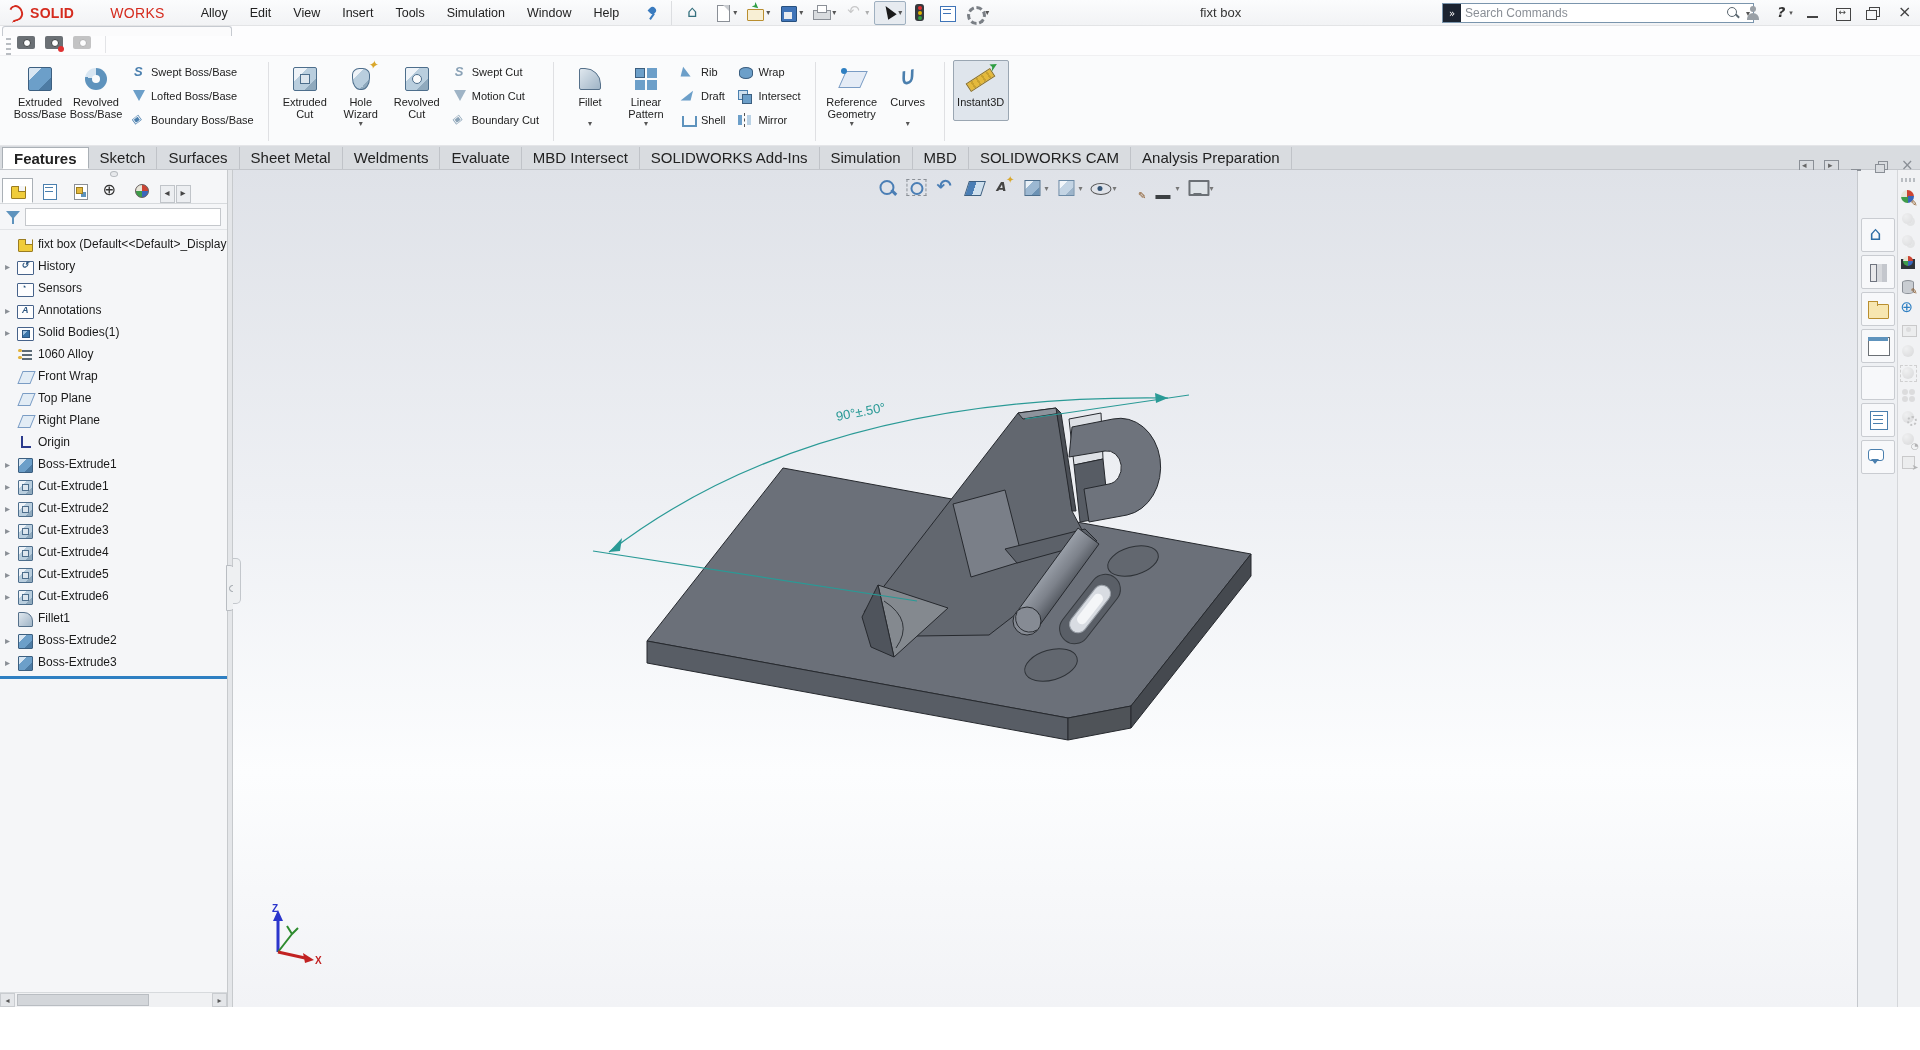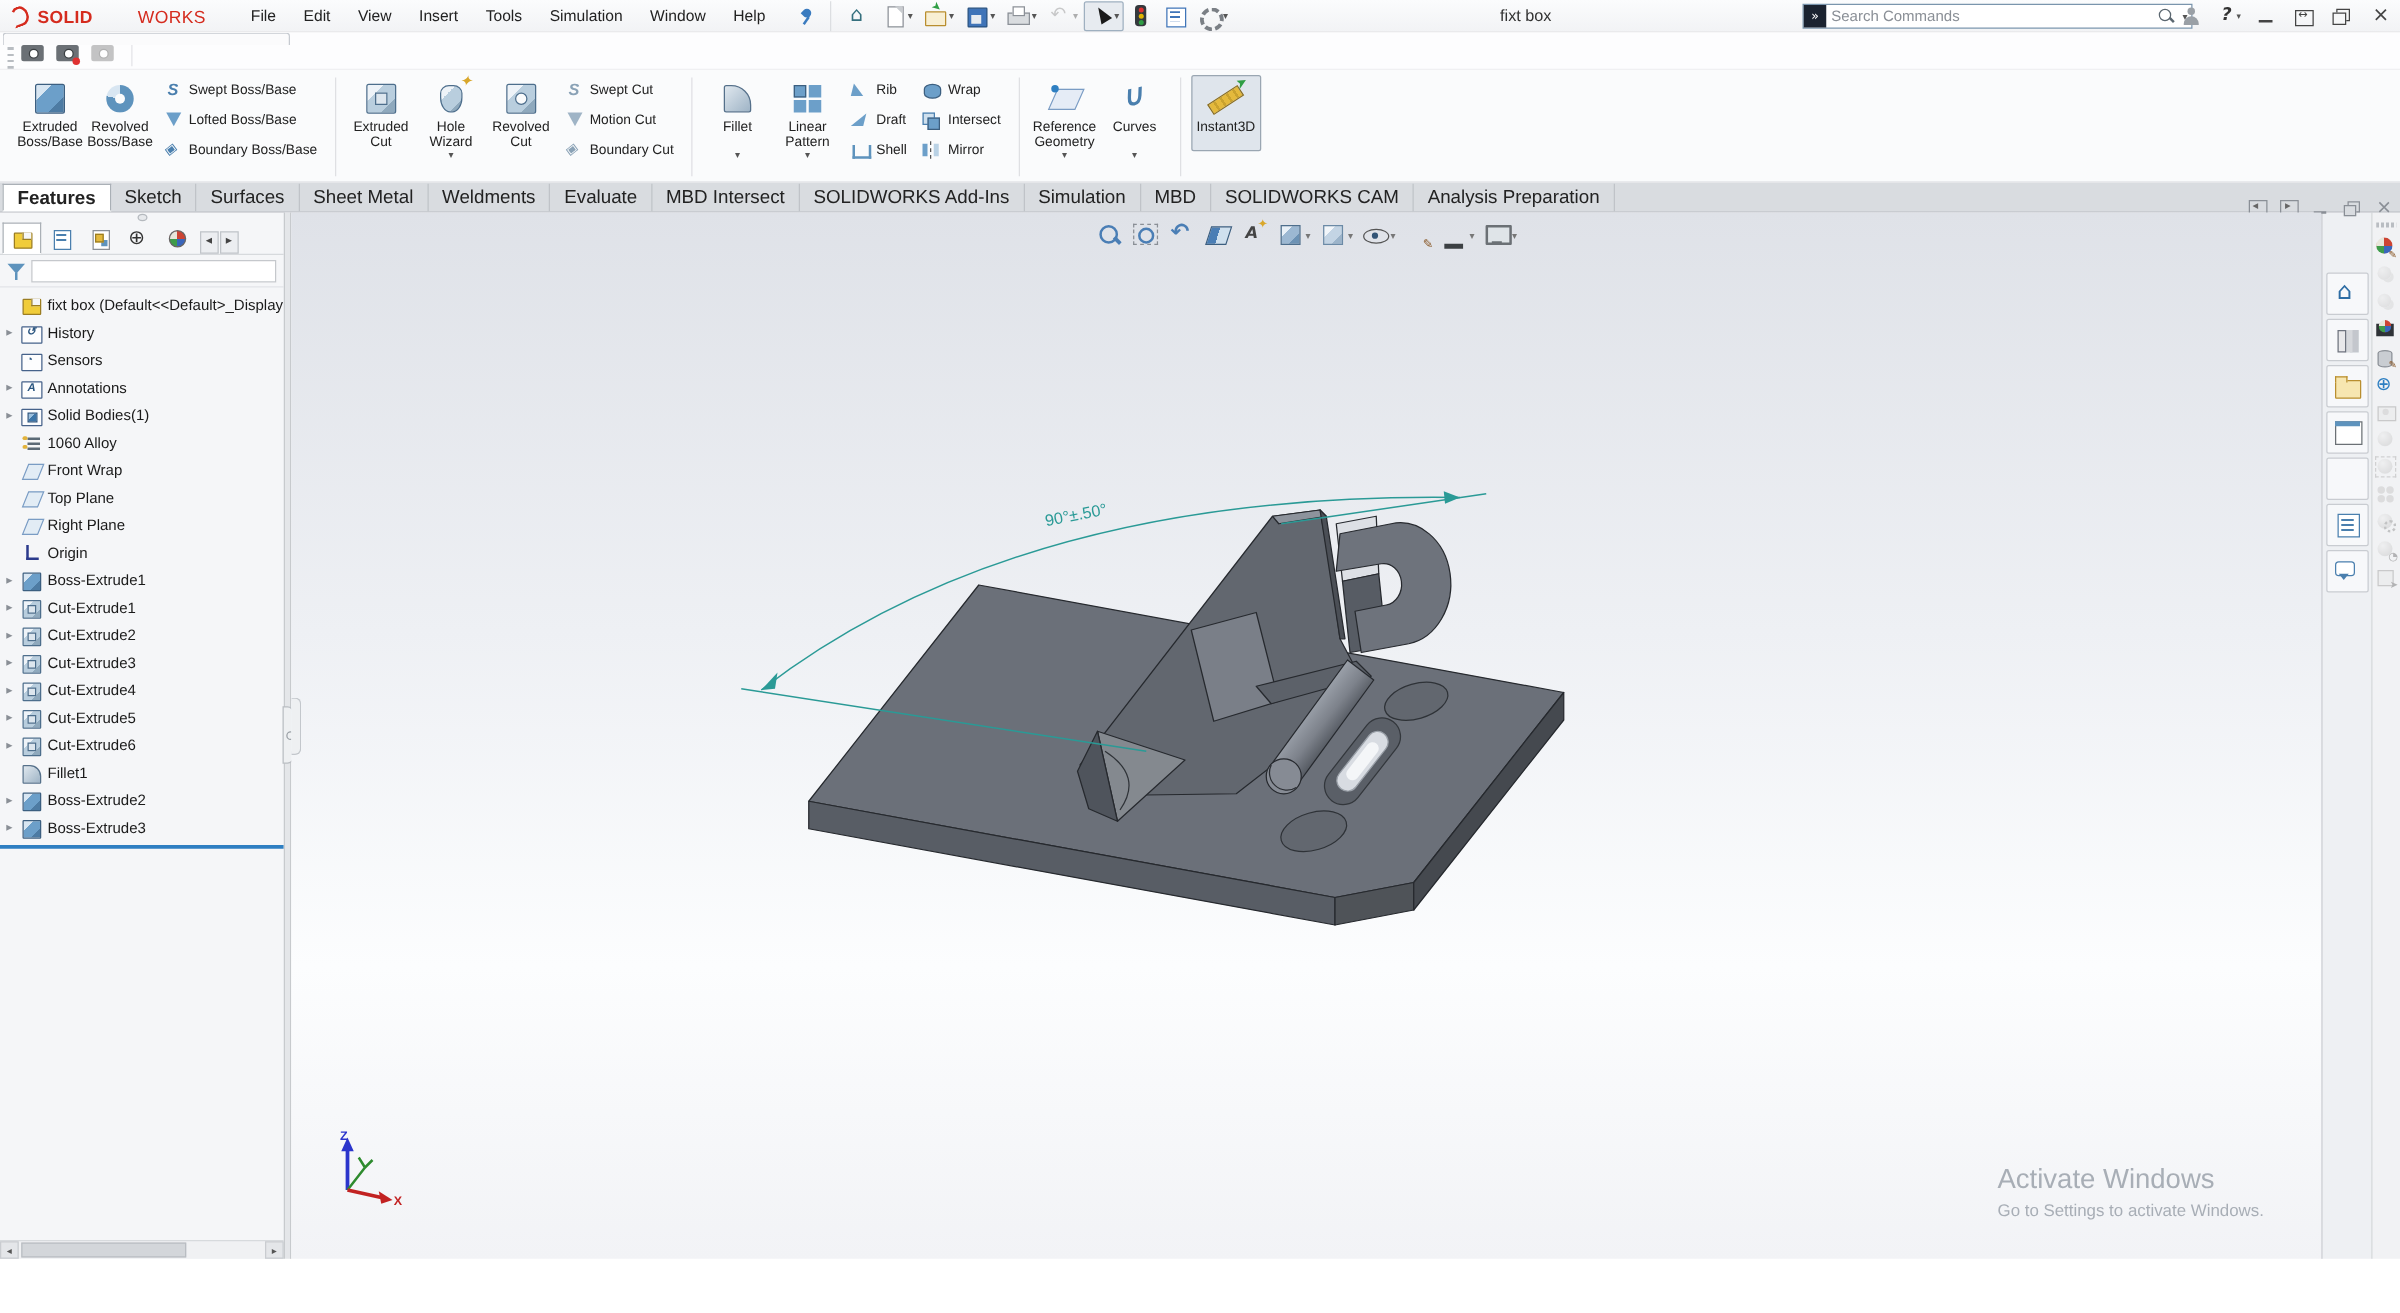--- a/index.html
+++ b/index.html
@@ -299,21 +299,21 @@
 <body>
 
 <div class="app">
 
   <header class="titlebar">
     <div class="logo">
       <span class="logo-mark"></span>
       <span class="logo-text"><b>SOLID</b><span>WORKS</span></span>
     </div>
     <nav class="menus">
-      <span class="menu">File</span>
+      <span class="menu">Alloy</span>
         <span class="menu">Edit</span>
         <span class="menu">View</span>
         <span class="menu">Insert</span>
         <span class="menu">Tools</span>
         <span class="menu">Simulation</span>
         <span class="menu">Window</span>
         <span class="menu">Help</span>
     </nav>
     <span class="pin"></span>
     <div class="qat">
@@ -822,24 +822,20 @@
       <svg class="triad" viewBox="0 0 64 62">
         <text class="tz" x="11" y="10">Z</text>
         <line x1="17" y1="50" x2="17" y2="17" stroke="#2b35cc" stroke-width="3"></line>
         <polygon points="17,8 12,19 22,19" fill="#2b35cc"></polygon>
         <path d="M17,50 L31,32 M31,32 L26,24 M31,32 L37,26" stroke="#2e8b2e" stroke-width="2" fill="none"></path>
         <line x1="17" y1="50" x2="44" y2="56" stroke="#c22222" stroke-width="3"></line>
         <polygon points="53,58 42,51 44,61" fill="#c22222"></polygon>
         <text class="tx" x="54" y="62">X</text>
       </svg>
 
-      <div class="watermark">
-        <div class="wm1">Activate Windows</div>
-        <div class="wm2">Go to Settings to activate Windows.</div>
-      </div>
     </section>
 
     <aside class="taskpane">
       <span class="tpbtn" data-icon="tp-home">
           <i class="art"></i>
         </span>
         <span class="tpbtn" data-icon="tp-library">
           <i class="art"></i>
         </span>
         <span class="tpbtn" data-icon="tp-explorer">

